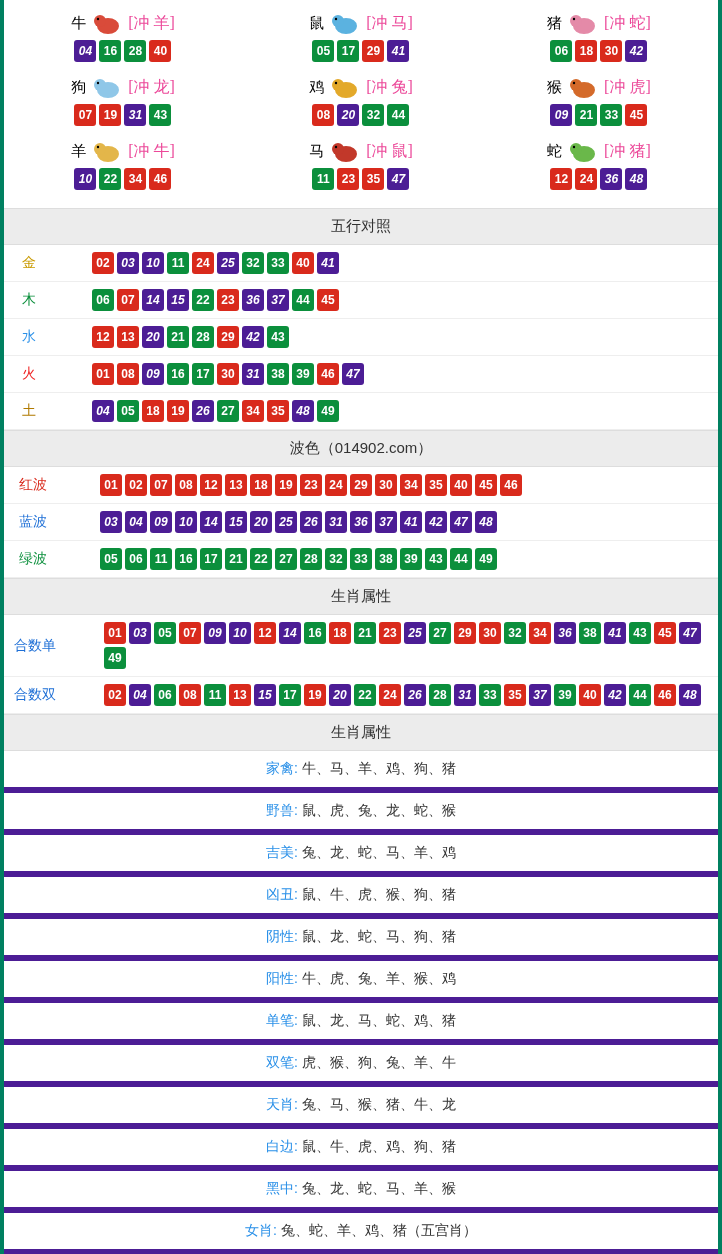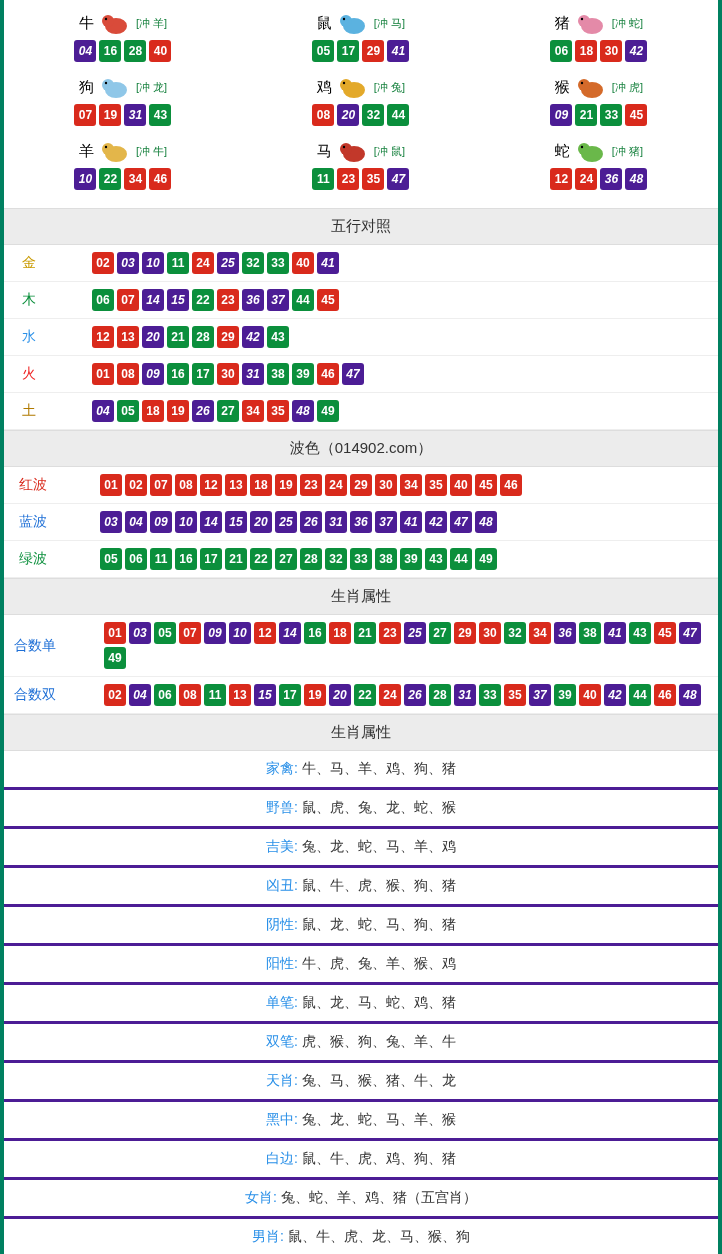--- a/index.html
+++ b/index.html
@@ -4,41 +4,41 @@
 <style>
   * { box-sizing: border-box; margin: 0; padding: 0; }
   body { font-family: Arial, "Microsoft YaHei", sans-serif; font-size: 14px; color: #333; background: #fff; width: 722px; }
   .outer { border-left: 4px solid #008060; border-right: 4px solid #008060; }
   .zodiac-grid { display: flex; flex-wrap: wrap; padding: 4px 0 12px; }
   .zodiac-cell { width: 33.33%; display: flex; flex-direction: column; align-items: center; padding: 6px 0; }
   .zodiac-top { display: flex; align-items: center; gap: 4px; }
   .zodiac-name { font-size: 15px; color: #000; }
   .zodiac-img { width: 34px; height: 26px; display: inline-block; }
   .zodiac-img svg { width: 100%; height: 100%; }
-  .zodiac-conflict { color: #15803d; font-size: 11px; }
+  .zodiac-conflict { color: #ec4899; font-size: 16px; font-family: Liberation Serif, serif; }
   .ball-row { display: flex; gap: 3px; margin-top: 4px; }
   .ball { width: 22px; height: 22px; border-radius: 3px; color: #fff; font-size: 12px; font-weight: bold; display: flex; align-items: center; justify-content: center; }
   .ball.red { background: #d92a1c; }
   .ball.blue { background: #4c1d95; font-style: italic; }
   .ball.green { background: #0b8f3c; }
   .section-header { background: #ececec; text-align: center; padding: 8px 0; font-size: 15px; border-top: 1px solid #ddd; border-bottom: 1px solid #ddd; }
   .kv-table { width: 100%; border-collapse: collapse; }
   .kv-table td { border-bottom: 1px solid #eee; padding: 7px 6px; vertical-align: middle; }
   .kv-label { width: 50px; text-align: center; font-size: 14px; }
   .kv-balls { display: flex; flex-wrap: wrap; gap: 3px; margin-left: 32px; }
   .lbl-gold { color: #c99a00; }
   .lbl-wood { color: #0b8f3c; }
   .lbl-water { color: #2a90e8; }
   .lbl-fire { color: #e22; }
   .lbl-earth { color: #b07a00; }
   .lbl-red { color: #d92a1c; }
   .lbl-blue { color: #1e6fd6; }
   .lbl-green { color: #0b8f3c; }
   .attr-list { }
-  .attr-row { text-align: center; padding: 9px 0; border-bottom: 3px solid #4c1d95; font-size: 14px; }
+  .attr-row { text-align: center; padding: 9px 0; border-bottom: 6px solid #4c1d95; font-size: 14px; }
   .attr-label { color: #2a90e8; }
   .attr-value { color: #333; }
 </style>
 </head>
 <body>
 
 <div class="outer">
 
   <div class="zodiac-grid" id="zodiac-grid">
       <div class="zodiac-cell">
@@ -435,20 +435,20 @@
   <div class="attr-list" id="attr-list">
       <div class="attr-row"><span class="attr-label">家禽: </span><span class="attr-value">牛、马、羊、鸡、狗、猪</span></div>
       <div class="attr-row"><span class="attr-label">野兽: </span><span class="attr-value">鼠、虎、兔、龙、蛇、猴</span></div>
       <div class="attr-row"><span class="attr-label">吉美: </span><span class="attr-value">兔、龙、蛇、马、羊、鸡</span></div>
       <div class="attr-row"><span class="attr-label">凶丑: </span><span class="attr-value">鼠、牛、虎、猴、狗、猪</span></div>
       <div class="attr-row"><span class="attr-label">阴性: </span><span class="attr-value">鼠、龙、蛇、马、狗、猪</span></div>
       <div class="attr-row"><span class="attr-label">阳性: </span><span class="attr-value">牛、虎、兔、羊、猴、鸡</span></div>
       <div class="attr-row"><span class="attr-label">单笔: </span><span class="attr-value">鼠、龙、马、蛇、鸡、猪</span></div>
       <div class="attr-row"><span class="attr-label">双笔: </span><span class="attr-value">虎、猴、狗、兔、羊、牛</span></div>
       <div class="attr-row"><span class="attr-label">天肖: </span><span class="attr-value">兔、马、猴、猪、牛、龙</span></div>
+      <div class="attr-row"><span class="attr-label">白边: </span><span class="attr-value">鼠、牛、虎、鸡、狗、猪</span></div>
       <div class="attr-row"><span class="attr-label">黑中: </span><span class="attr-value">兔、龙、蛇、马、羊、猴</span></div>
-      <div class="attr-row"><span class="attr-label">白边: </span><span class="attr-value">鼠、牛、虎、鸡、狗、猪</span></div>
       <div class="attr-row"><span class="attr-label">女肖: </span><span class="attr-value">兔、蛇、羊、鸡、猪（五宫肖）</span></div>
       <div class="attr-row"><span class="attr-label">男肖: </span><span class="attr-value">鼠、牛、虎、龙、马、猴、狗</span></div>
       <div class="attr-row"><span class="attr-label">三合: </span><span class="attr-value">鼠龙猴、牛蛇鸡、虎马狗、兔羊猪</span></div>
     </div>
 
 </div>
 
 </body></html>

